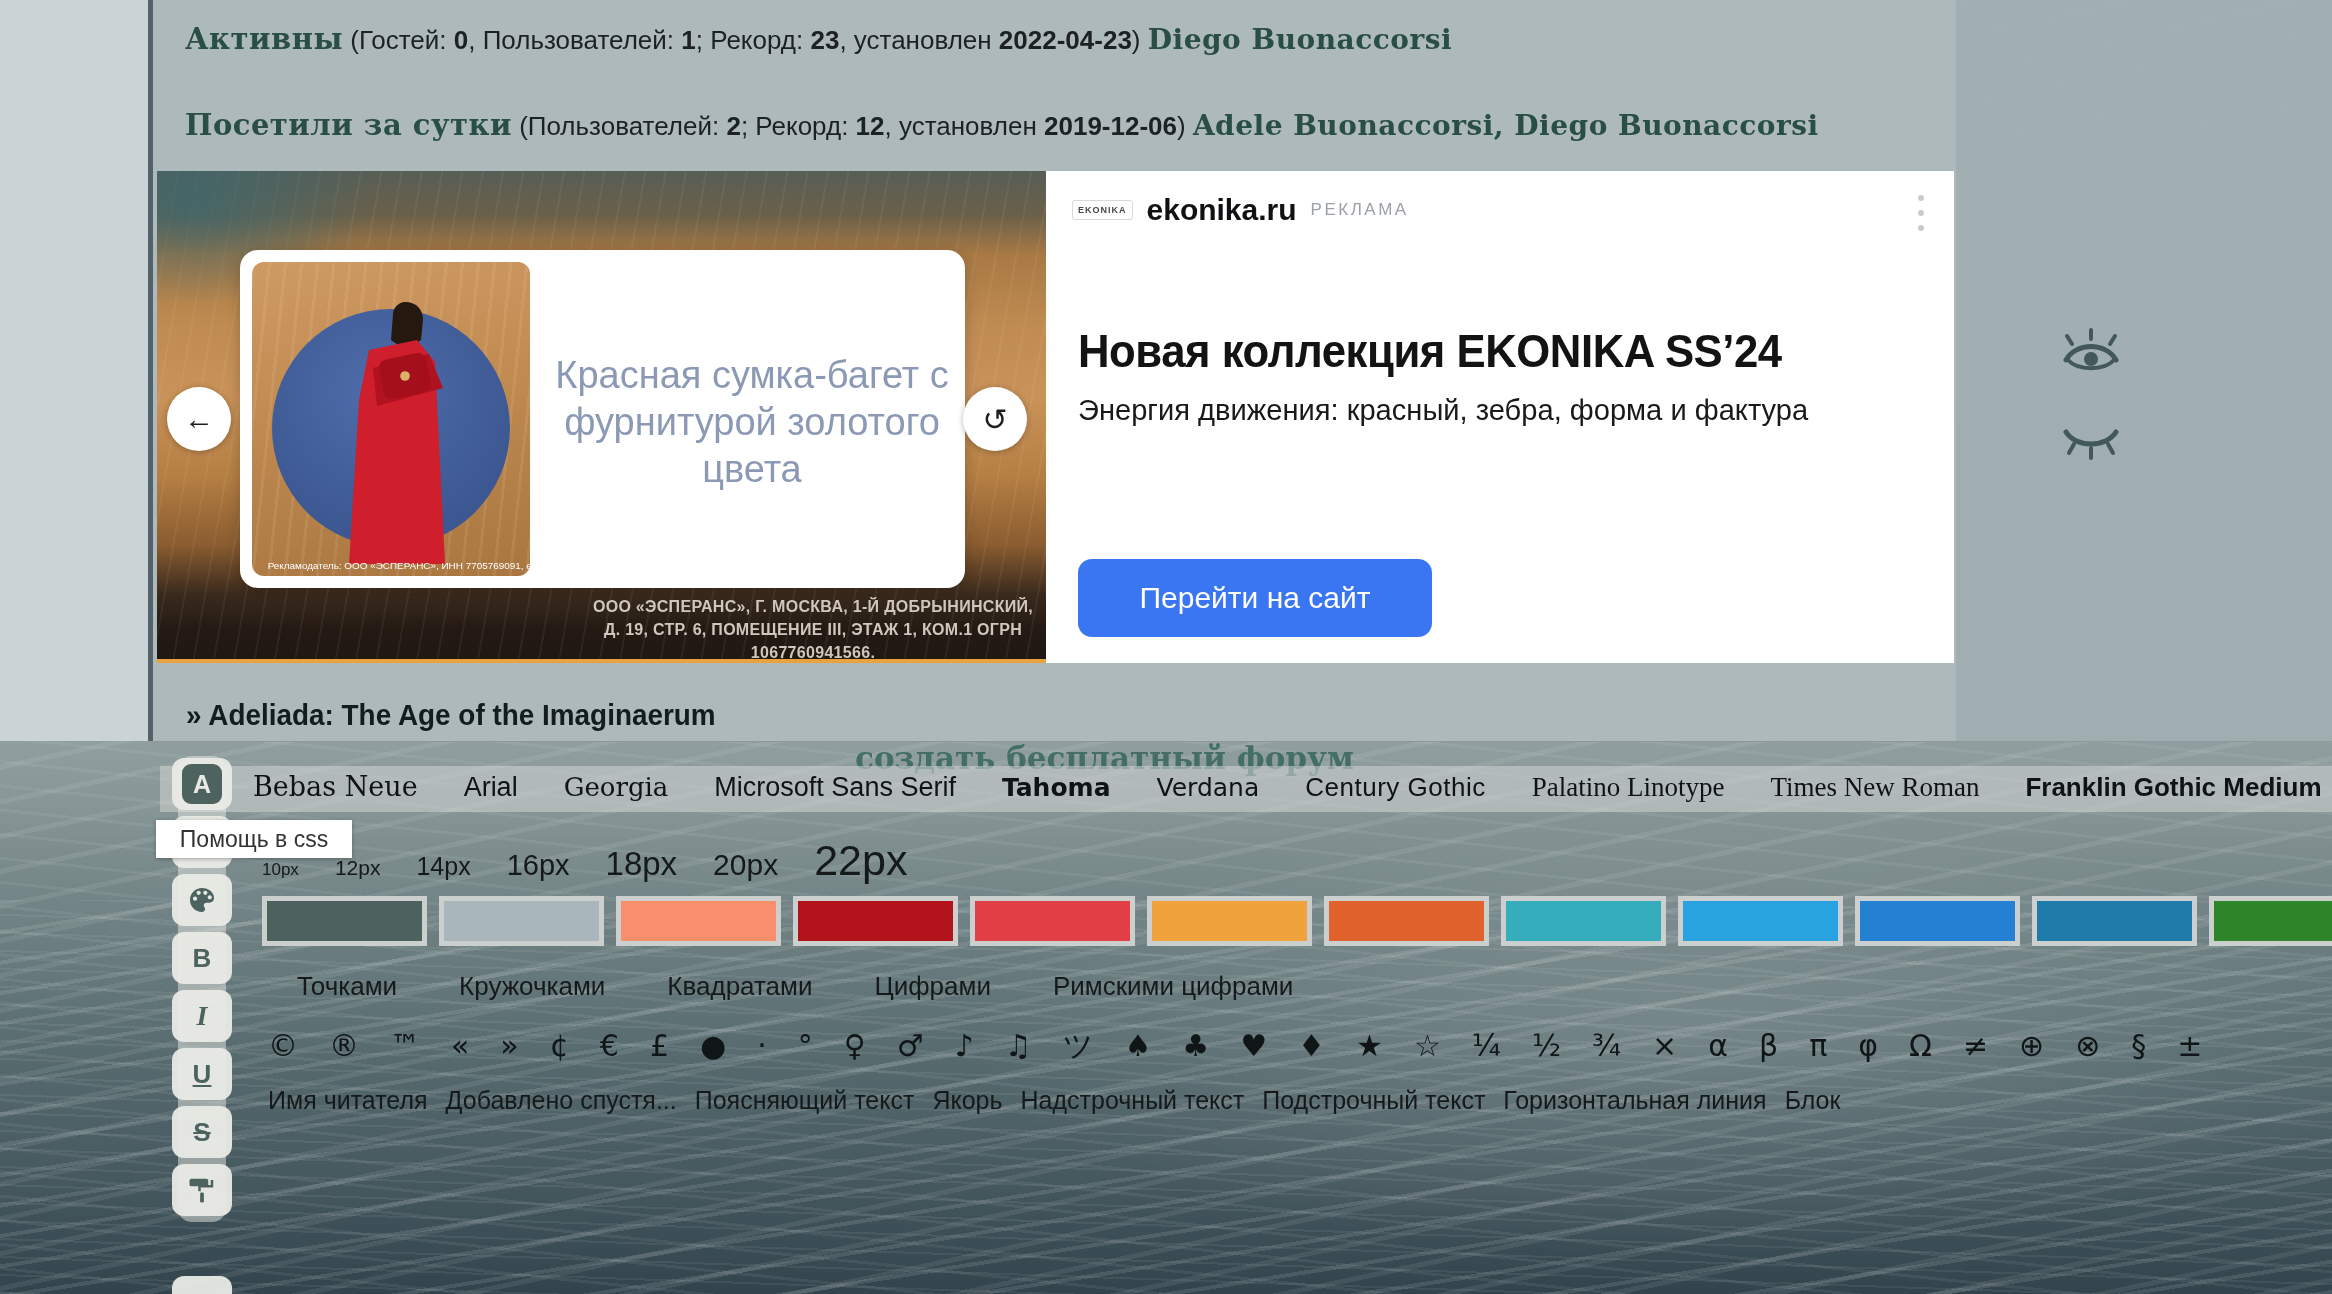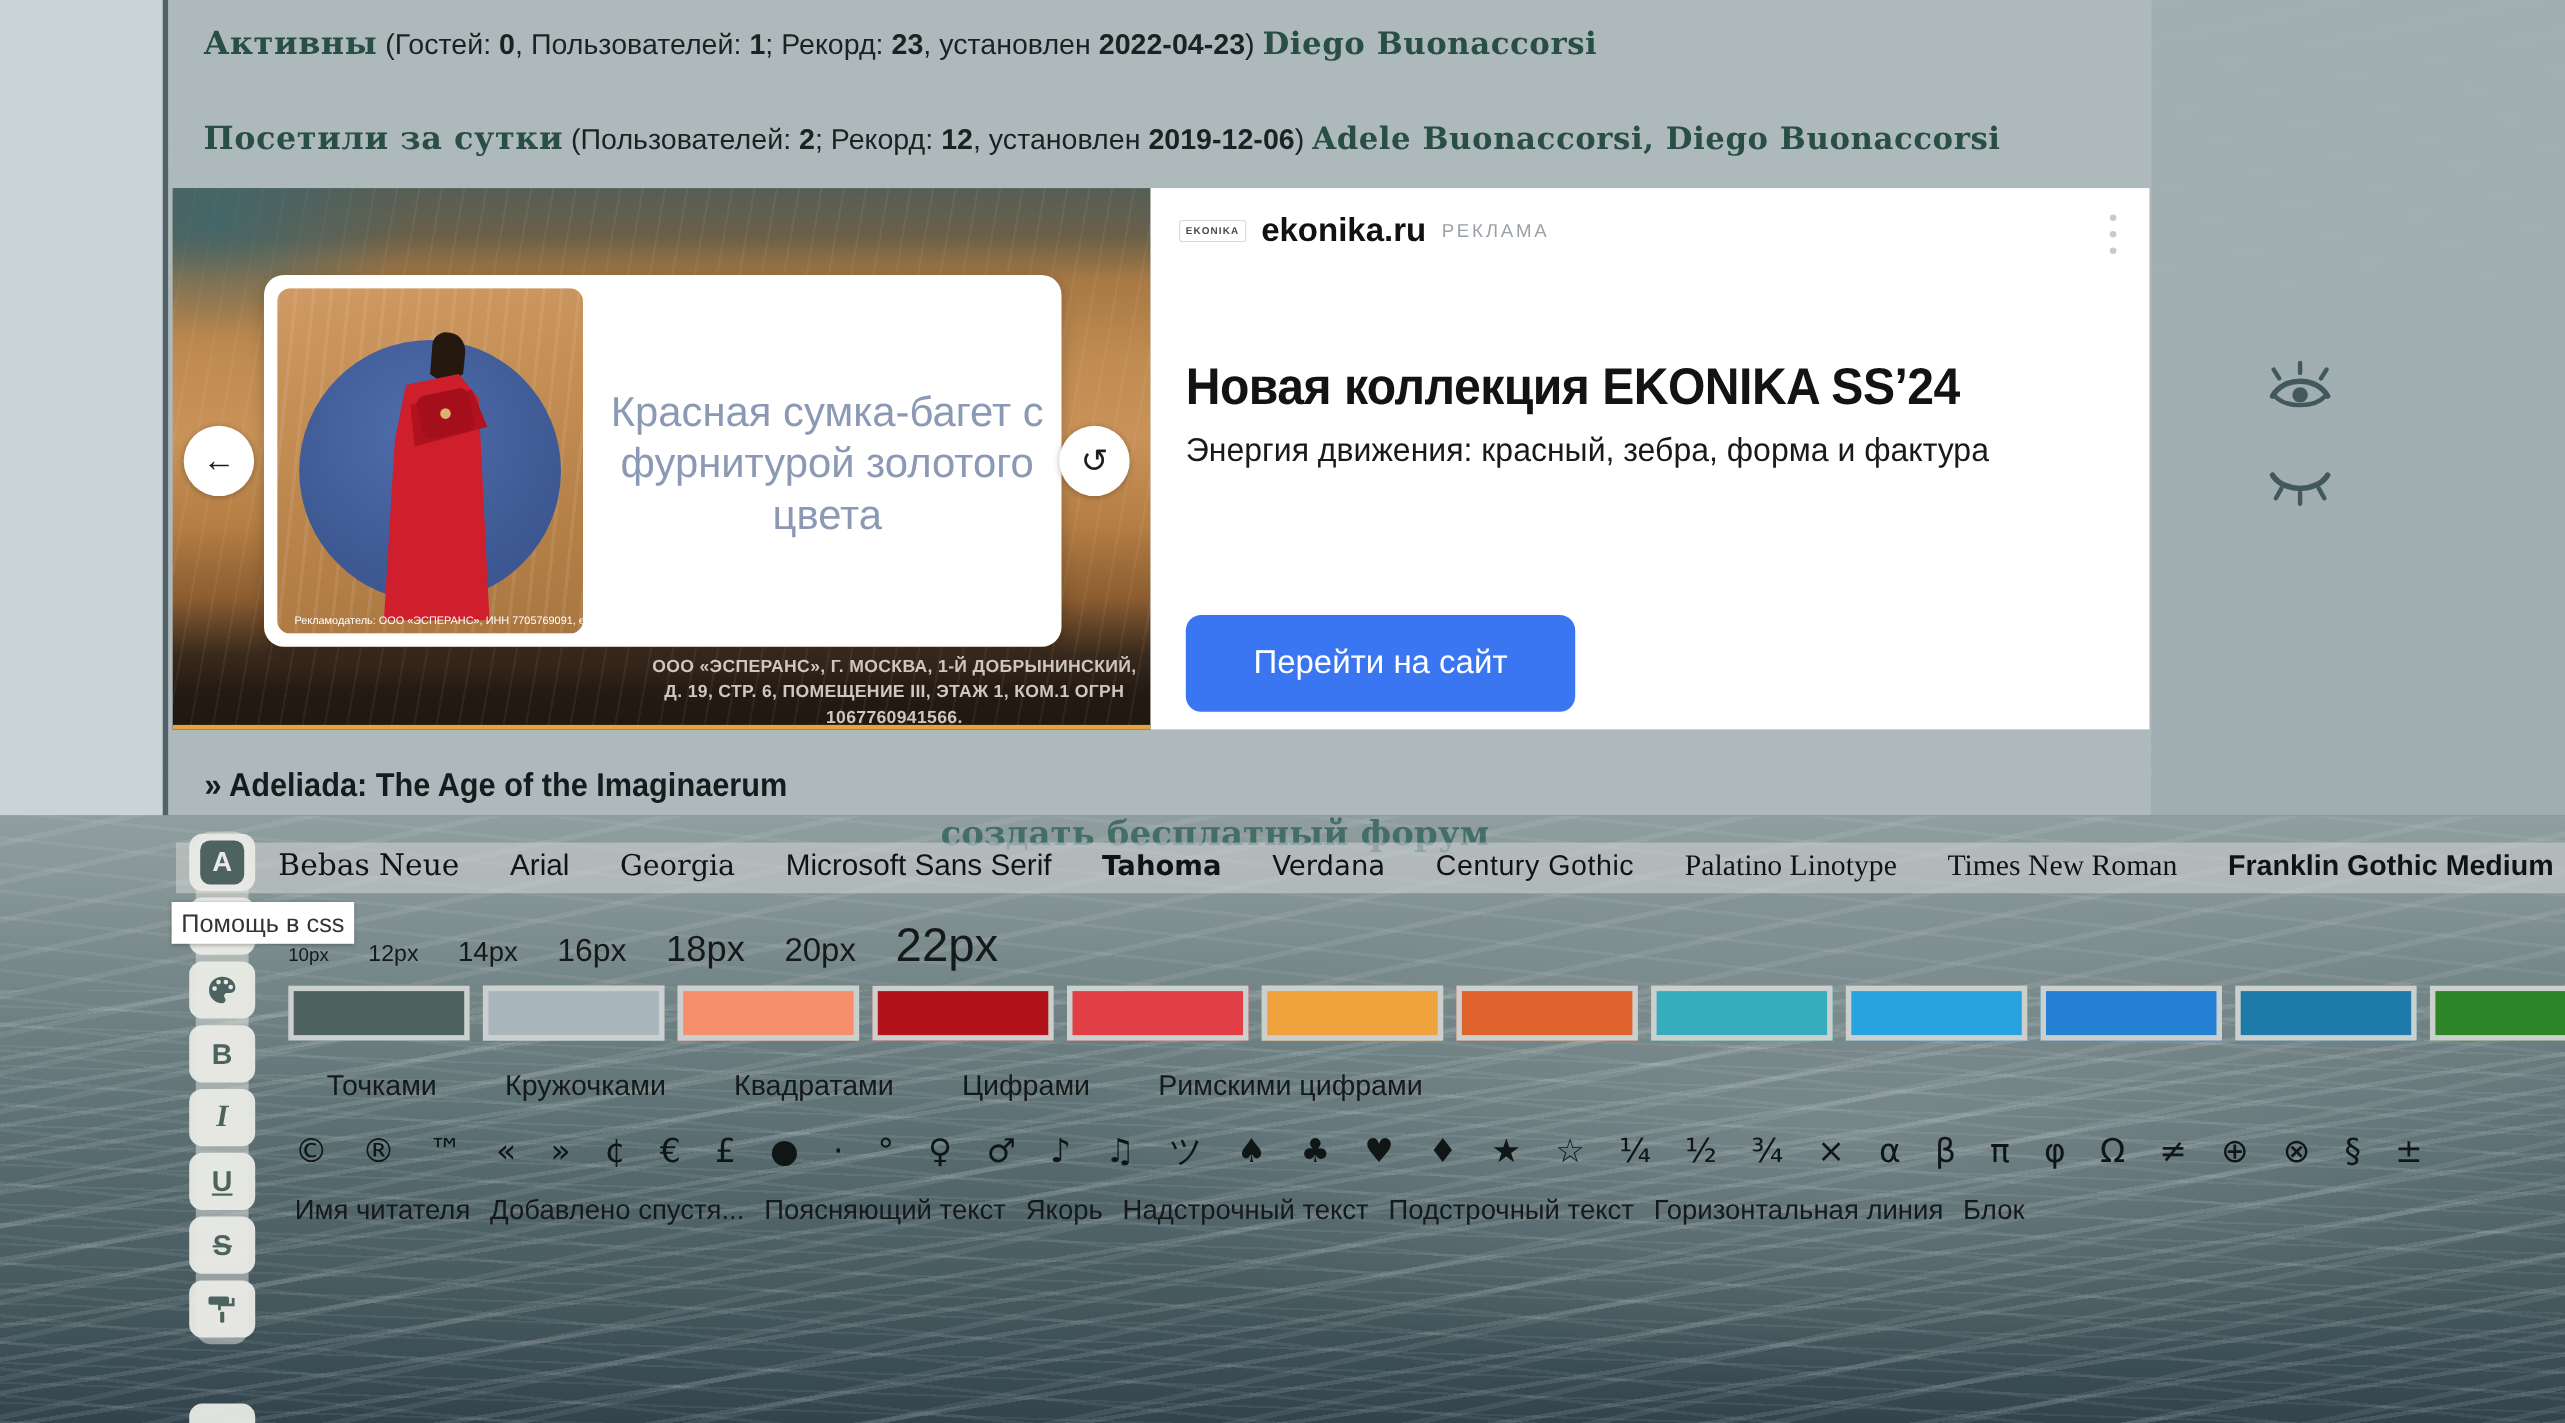--- a/index.html
+++ b/index.html
@@ -45,21 +45,21 @@
   .ad-legal{position:absolute;left:430px;top:424px;width:452px;font-size:16px;line-height:1.45;color:#cfc7bd;text-align:center;font-weight:700;letter-spacing:.3px;}
   .ad-right{position:absolute;left:889px;top:0;width:908px;height:492px;background:#fff;}
   .brand-row{position:absolute;left:26px;top:22px;display:flex;align-items:center;gap:14px;}
   .brand-logo{font-size:9px;font-weight:700;letter-spacing:1px;color:#4a4a4a;border:1px solid #d9d9d9;padding:4px 5px;border-radius:3px;}
   .brand{font-size:30px;font-weight:700;color:#0f1112;cursor:pointer;}
   .adv{font-size:17px;color:#9ba1a6;letter-spacing:2.5px;}
   .dots{position:absolute;right:30px;top:24px;display:flex;flex-direction:column;gap:9px;cursor:pointer;}
   .dots i{width:6px;height:6px;border-radius:50%;background:#c7cbd0;}
   .ad-title{position:absolute;left:32px;top:152px;font-size:47px;font-weight:800;color:#131313;white-space:nowrap;transform:scaleX(.93);transform-origin:left;letter-spacing:-.5px;}
   .ad-sub{position:absolute;left:32px;top:222px;font-size:30px;font-weight:500;color:#191919;white-space:nowrap;transform:scaleX(.97);transform-origin:left;}
-  .cta{position:absolute;left:32px;top:388px;width:354px;height:88px;background:#3b76f2;border-radius:14px;display:flex;align-items:center;justify-content:center;
+  .cta{position:absolute;left:32px;top:388px;width:354px;height:78px;background:#3b76f2;border-radius:14px;display:flex;align-items:center;justify-content:center;
     color:#fff;font-size:30px;cursor:pointer;}
   
   .topic{position:absolute;left:186px;top:698px;font-size:30px;font-weight:700;color:#141d1d;white-space:nowrap;transform:scaleX(.93);transform-origin:left;}
   .promo{position:absolute;left:855px;top:740px;font-family:"DejaVu Serif",serif;font-weight:700;font-size:31px;color:#3c6a62;opacity:.9;cursor:pointer;}
   
   .fonts-band{position:absolute;left:160px;top:766px;width:2172px;height:46px;background:rgba(210,214,211,.55);}
   .fonts-row{position:absolute;left:253px;top:771px;display:flex;align-items:baseline;gap:46px;white-space:nowrap;color:#101314;}
   .fonts-row span{cursor:pointer;}
   .ff-bebas{font-family:"DejaVu Serif",serif;font-size:27px;}
   .ff-arial{font-family:"Liberation Sans",sans-serif;font-size:27px;}
@@ -83,21 +83,21 @@
   .inserts-row{position:absolute;left:268px;top:1086px;display:flex;gap:18px;font-size:25px;color:#15191a;white-space:nowrap;}
   .inserts-row span{cursor:pointer;}
   
   .sb-rail{position:absolute;left:178px;top:756px;width:48px;height:466px;background:rgba(230,231,226,.5);border-radius:14px;}
   .sb{position:absolute;left:172px;width:60px;height:52px;background:rgba(233,234,229,.95);border-radius:12px;display:flex;align-items:center;justify-content:center;
     color:#4d6360;font-weight:700;font-size:26px;cursor:pointer;}
   .sb-a-inner{width:40px;height:40px;background:#4d6360;color:#e9eae5;border-radius:9px;display:flex;align-items:center;justify-content:center;font-size:25px;font-weight:700;}
   .sb .it{font-family:"Liberation Serif",serif;font-style:italic;font-size:28px;}
   .sb .un{text-decoration:underline;}
   .sb .st{text-decoration:line-through;}
-  .tooltip{position:absolute;left:156px;top:820px;width:166px;height:38px;background:#fff;color:#333;display:flex;align-items:center;justify-content:center;
+  .tooltip{position:absolute;left:156px;top:820px;width:196px;height:38px;background:#fff;color:#333;display:flex;align-items:center;justify-content:center;
     font-size:23px;z-index:6;box-shadow:0 1px 4px rgba(0,0,0,.3);white-space:nowrap;}
   
   .eye-btn{position:absolute;left:2058px;width:66px;height:56px;cursor:pointer;}
 </style>
 </head>
 <body>
 
 <div class="page">
   <div class="foam"></div>
   <div class="left-strip"></div>

